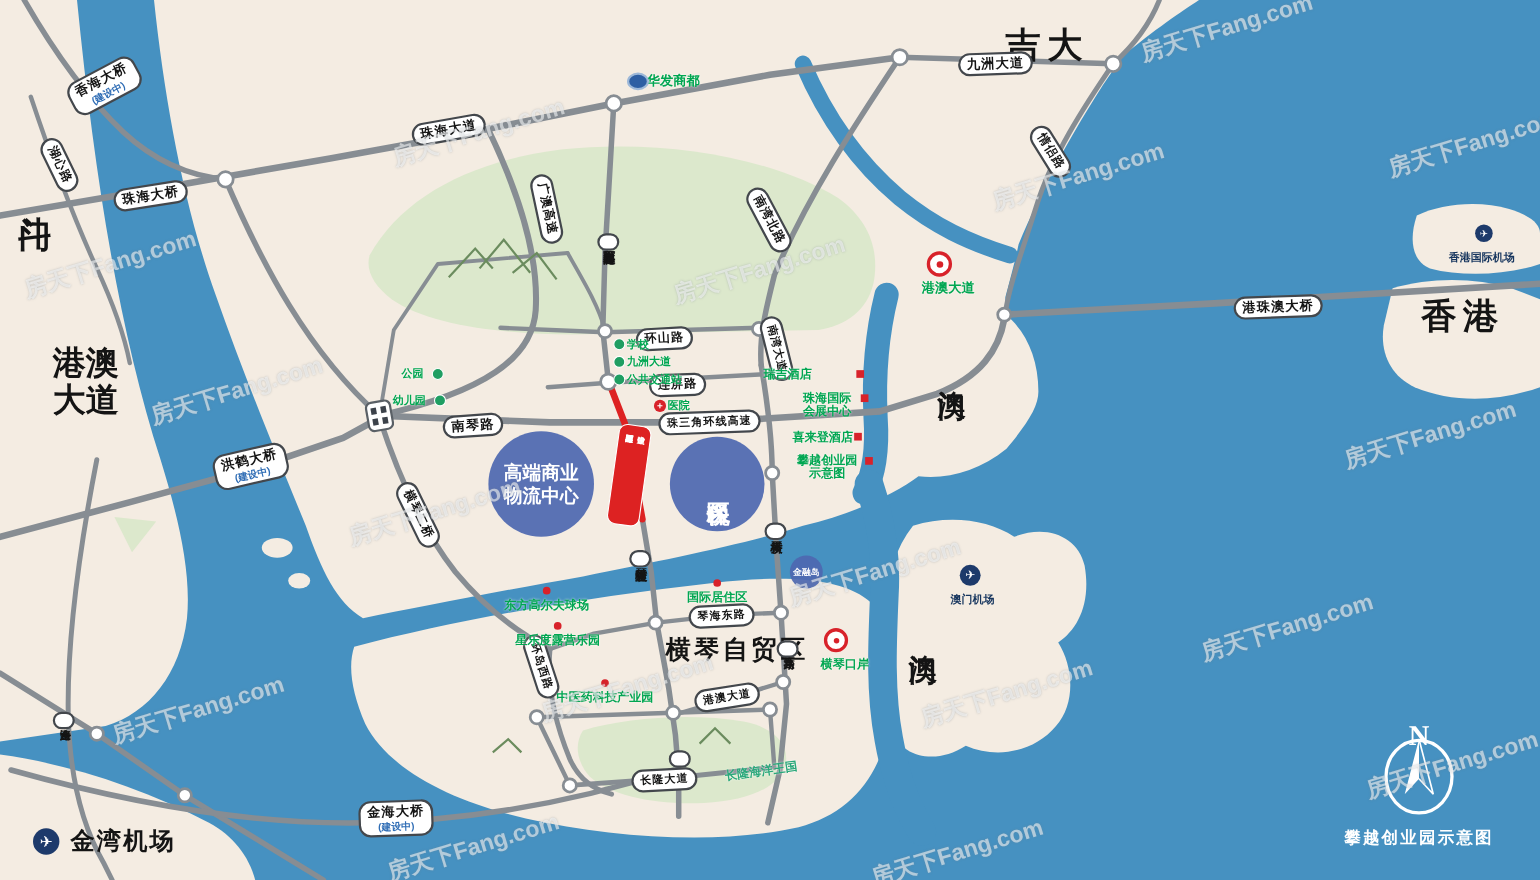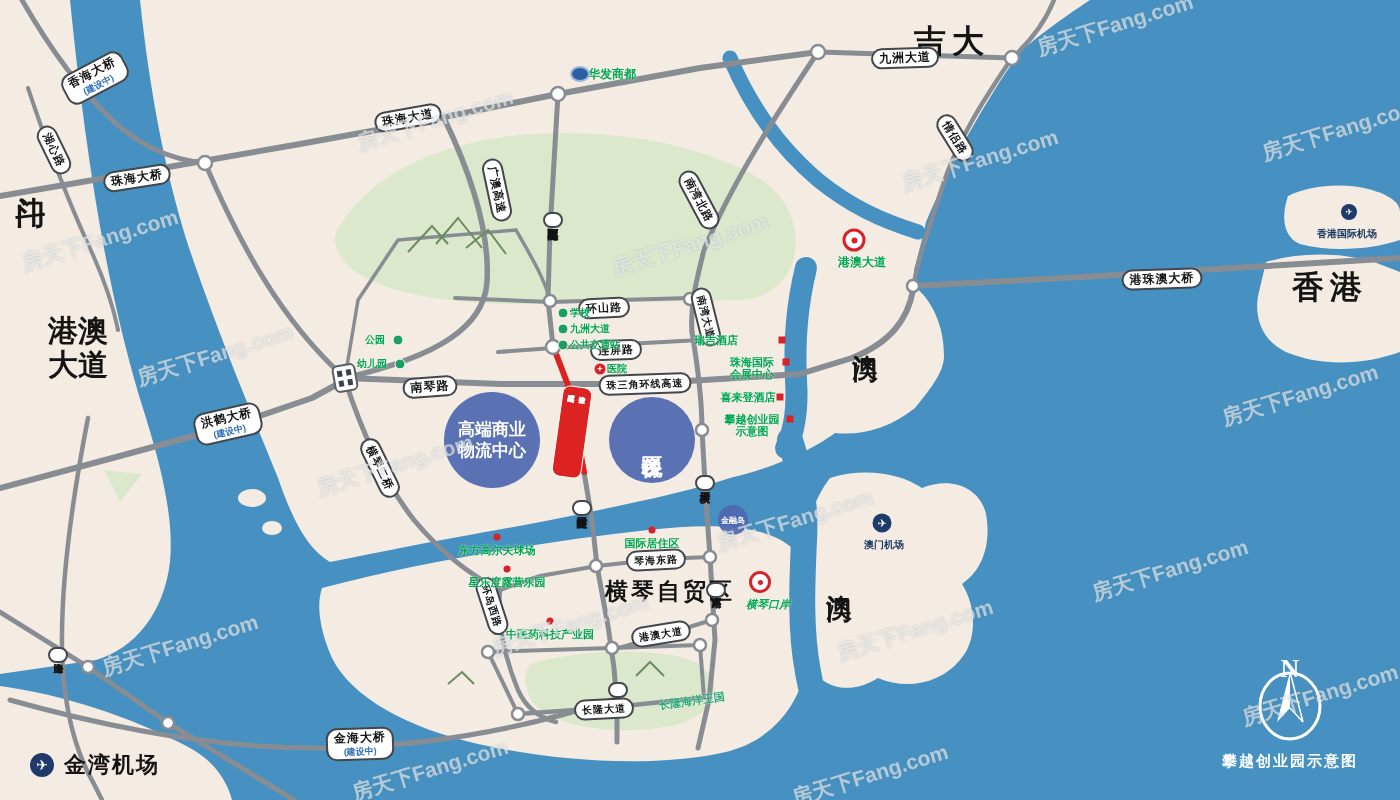--- a/index.html
+++ b/index.html
@@ -215,21 +215,21 @@
   </div>
 
   <div class="poi" style="left:612px;top:74px;font-size:12px;">华发商都</div>
   <div class="ico" style="left:580px;top:74px;width:16px;height:12px;border-radius:50%;background:#2e5fa3;border:2px solid #9db8d8;"></div>
 
   <div class="poi" style="left:862px;top:262px;font-size:12px;">港澳大道</div>
   <div class="ico" style="left:854px;top:240px;width:17px;height:17px;border-radius:50%;border:3px solid #d8222a;background:#fff;">
       <i style="width:6px;height:6px;border-radius:50%;background:#d8222a;"></i>
     </div>
 
-  <div class="poi" style="left:768px;top:604px;font-size:11px;font-style:italic;">横琴口岸</div>
+  <div class="poi" style="left:768px;top:604px;font-size:11px;">横琴口岸</div>
   <div class="ico" style="left:760px;top:582px;width:16px;height:16px;border-radius:50%;border:3px solid #d8222a;background:#fff;">
       <i style="width:5px;height:5px;border-radius:50%;background:#d8222a;"></i>
     </div>
 
   <div class="poi" style="left:716px;top:340px;">瑞吉酒店</div>
   <div class="dot-r" style="left:782px;top:340px;"></div>
   <div class="poi wrap" style="left:752px;top:368px;width:52px;">珠海国际会展中心</div>
   <div class="dot-r" style="left:786px;top:362px;"></div>
   <div class="poi" style="left:748px;top:397px;">喜来登酒店</div>
   <div class="dot-r" style="left:780px;top:397px;"></div>

